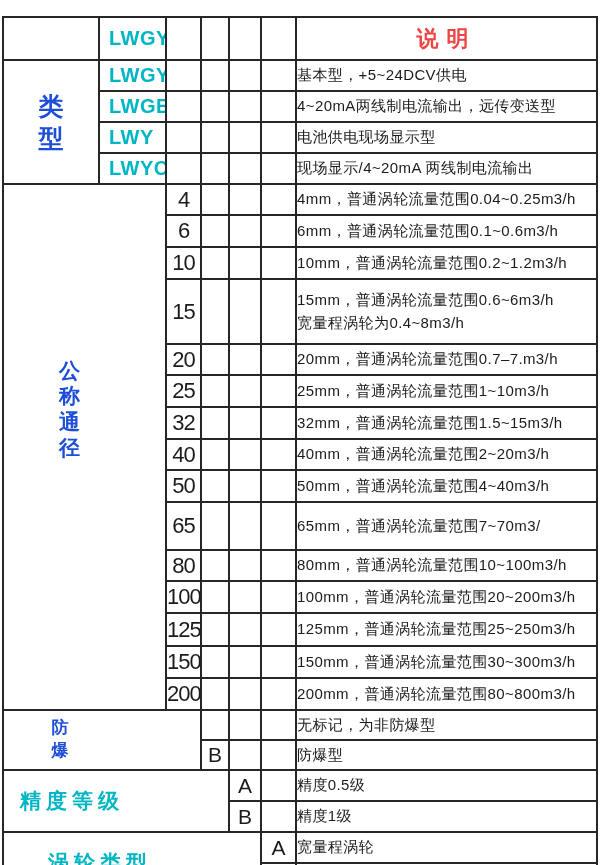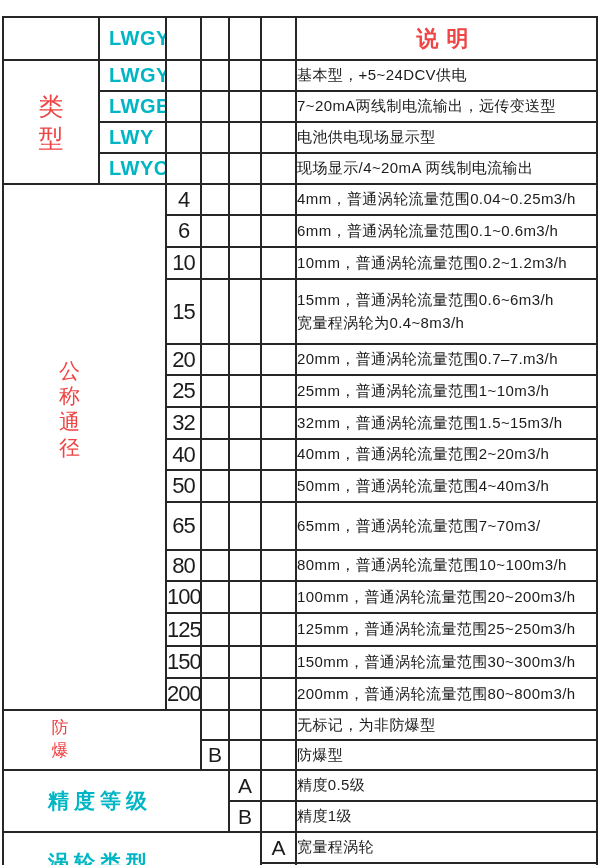--- a/index.html
+++ b/index.html
@@ -21,28 +21,28 @@
   td.desc{font-size:15px;letter-spacing:0.4px;line-height:1.5;}
   
   td.code{color:#00b6c4;font-weight:bold;font-size:20px;padding-left:9px;letter-spacing:0.5px;}
   
   td.hdrdesc{color:#ef4444;font-weight:bold;font-size:22px;text-align:center;letter-spacing:8px;}
   
   td.num{font-size:22px;text-align:center;letter-spacing:-1px;}
   
   td.sel{font-size:21px;text-align:center;}
   
-  td.vlab{color:#ef4444;font-weight:normal;text-align:center;}
+  td.vlab{color:#1d4ed8;font-weight:bold;text-align:center;}
   td.vlab .stack{display:inline-block;width:1.15em;word-break:break-all;text-align:center;}
   td.lab-type .stack{font-size:25px;line-height:1.28;}
   td.lab-dn{padding-right:30px;padding-bottom:76px;}
   td.lab-dn .stack{font-size:21px;line-height:1.22;}
   td.lab-ex{padding-right:84px;}
   td.lab-ex .stack{font-size:17px;line-height:1.35;}
-  td.hlab{color:#00b6c4;font-weight:bold;font-size:21px;letter-spacing:5px;padding-left:44px;}
+  td.hlab{color:#00b6c4;font-weight:bold;font-size:21px;letter-spacing:5px;padding-left:16px;}
   td.lab-tb{padding-left:44px;}
 </style>
 </head>
 <body>
 
 <table class="spec">
   <colgroup>
     <col style="width:96px">
       <col style="width:67px">
       <col style="width:35px">
@@ -73,21 +73,21 @@
     <td></td>
         <td></td>
     <td class="desc">基本型，+5~24DCV供电</td>
   </tr>
   <tr style="height:31px">
     <td class="code">LWGB</td>
     <td></td>
         <td></td>
     <td></td>
         <td></td>
-    <td class="desc">7~20mA两线制电流输出，远传变送型</td>
+    <td class="desc">4~20mA两线制电流输出，远传变送型</td>
   </tr>
   <tr style="height:31px">
     <td class="code">LWY</td>
     <td></td>
         <td></td>
     <td></td>
         <td></td>
     <td class="desc">电池供电现场显示型</td>
   </tr>
   <tr style="height:31px">

